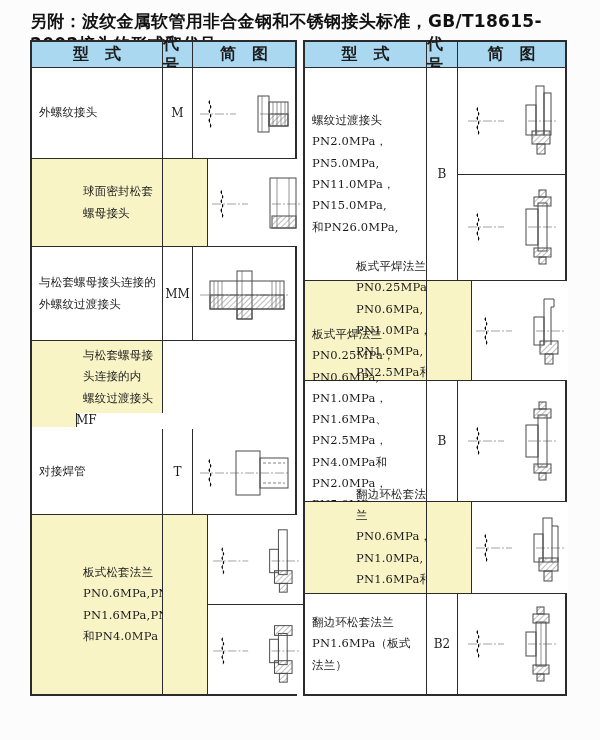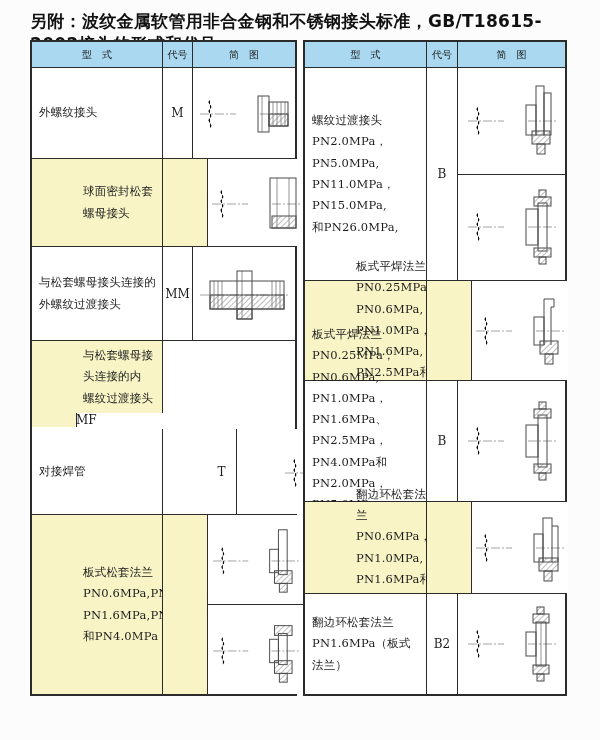--- a/index.html
+++ b/index.html
@@ -15,21 +15,21 @@
   .tablewrap{position:absolute;left:30px;top:40px;width:537px;height:656px;}
   .half{
     position:absolute;top:0;height:656px;border:2px solid #2b2b2b;
     box-sizing:border-box;display:flex;flex-direction:column;background:#fff;
   }
   .half.lt{left:0;width:267px;}
   .half.rt{left:273px;width:264px;}
   .hrow{
     display:flex;height:26px;min-height:26px;background:#a9d8f0;
     border-bottom:1.5px solid #2b2b2b;box-sizing:border-box;
-    font-weight:400;font-size:10px;align-items:center;
+    font-weight:700;font-size:16px;align-items:center;
   }
   .hrow .hc{display:flex;align-items:center;justify-content:center;height:100%;box-sizing:border-box;}
   .row{display:flex;box-sizing:border-box;border-bottom:1.5px solid #2b2b2b;background:#fff;}
   .row.last{border-bottom:none;flex:1;}
   .ct,.cc{box-sizing:border-box;border-right:1.5px solid #2b2b2b;display:flex;align-items:center;}
   .lt .ct,.lt .hc.ht{width:131px;min-width:131px;}
   .lt .cc,.lt .hc.hcde{width:30px;min-width:30px;}
   .rt .ct,.rt .hc.ht{width:122px;min-width:122px;}
   .rt .cc,.rt .hc.hcde{width:31px;min-width:31px;}
   .hc.hd{flex:1;}
@@ -44,21 +44,21 @@
     font-family:"DejaVu Serif","Liberation Serif",serif;
   }
   .cc span{
     width:100%;text-align:center;font-size:12px;
     font-family:"DejaVu Serif","Liberation Serif",serif;
   }
   .r-h1{height:91px;min-height:91px;}
   .r-h2{height:88px;min-height:88px;}
   .r-h3{height:94px;min-height:94px;}
   .r-h4{height:88px;min-height:88px;flex-direction:column;}
-  .r-h5{height:86px;min-height:86px;gap:44px;}
+  .r-h5{height:86px;min-height:86px;}
   .r-k1{height:213px;min-height:213px;}
   .r-k2{height:100px;min-height:100px;}
   .r-k3{height:121px;min-height:121px;}
   .r-k4{height:92px;min-height:92px;}
   .dgm{display:block;}
   .dgm rect,.dgm path,.dgm line{stroke:#4a4a4a;fill:none;stroke-width:1;}
   .dgm .hx{fill:url(#hx);}
   .dgm .cl{stroke:#8a8a8a;stroke-width:0.8;stroke-dasharray:9 2 2 2;}
   .dgm .dsh{stroke-dasharray:3 2;stroke-width:0.7;}
   .dgm .thin{stroke-width:0.6;}

